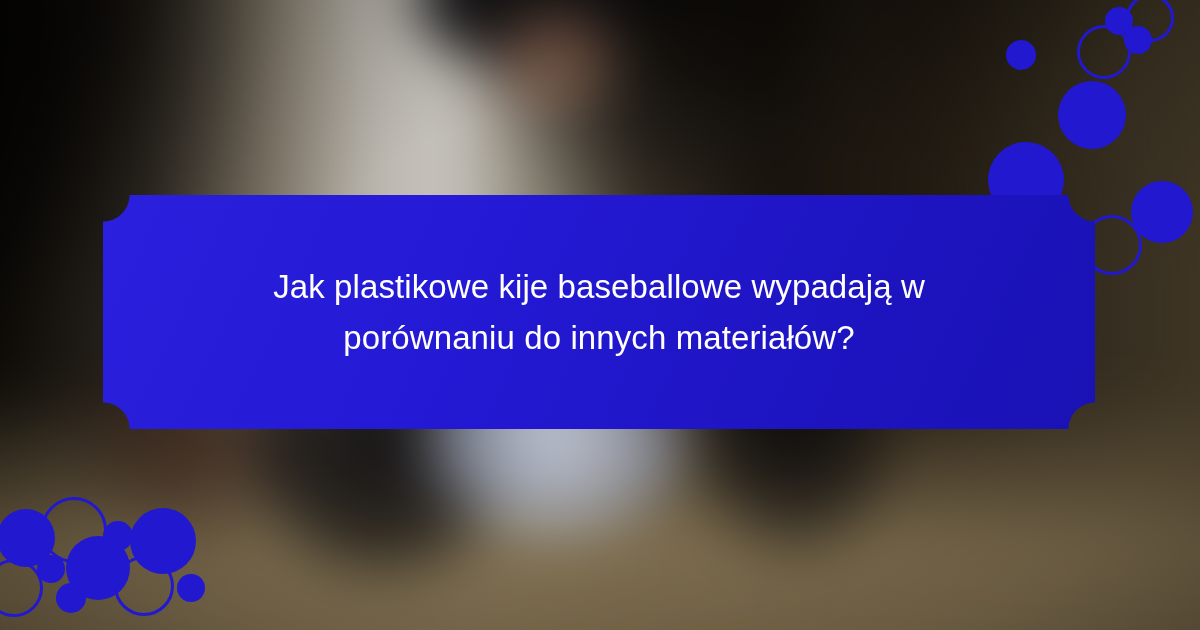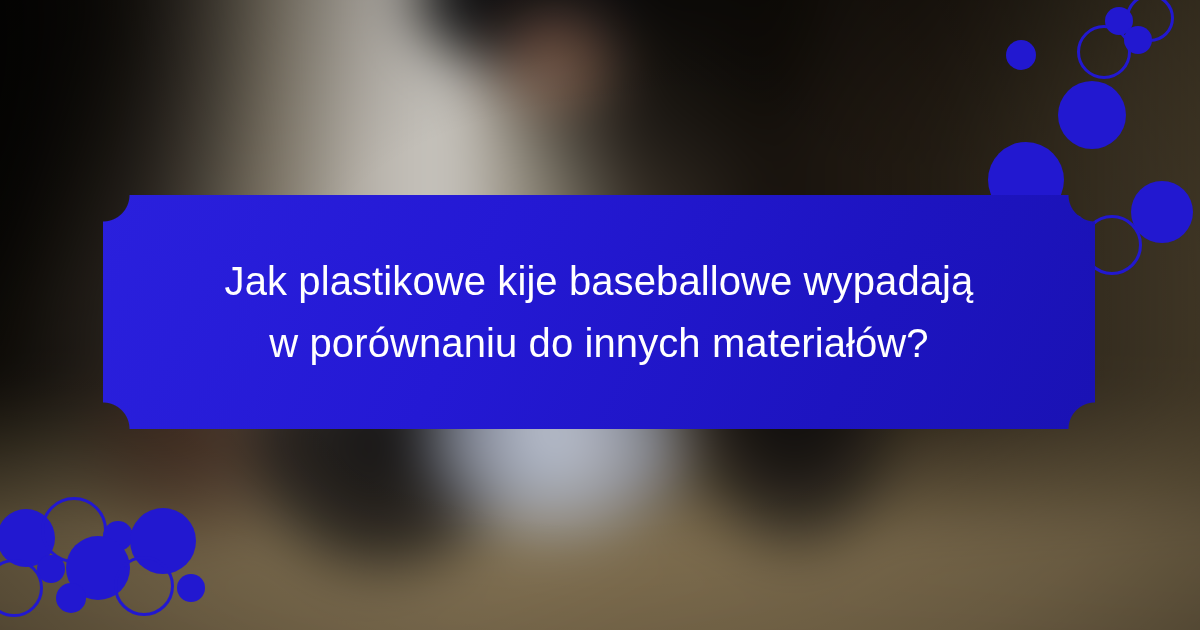--- a/index.html
+++ b/index.html
@@ -144,21 +144,21 @@
     -webkit-mask-composite: source-in;
     mask-image:
       radial-gradient(circle 26px at 0 0, transparent 0 26px, #000 27px),
       radial-gradient(circle 26px at 100% 0, transparent 0 26px, #000 27px),
       radial-gradient(circle 26px at 0 100%, transparent 0 26px, #000 27px),
       radial-gradient(circle 26px at 100% 100%, transparent 0 26px, #000 27px);
     mask-composite: intersect;
   }
   .banner-text {
     color: #ffffff;
-    font-size: 40px;
+    font-size: 33px;
     line-height: 1.56;
     font-weight: 400;
     text-align: center;
     max-width: 760px;
     letter-spacing: 0.1px;
     margin: 0;
     padding: 0 24px;
   }
 </style>
 </head>

